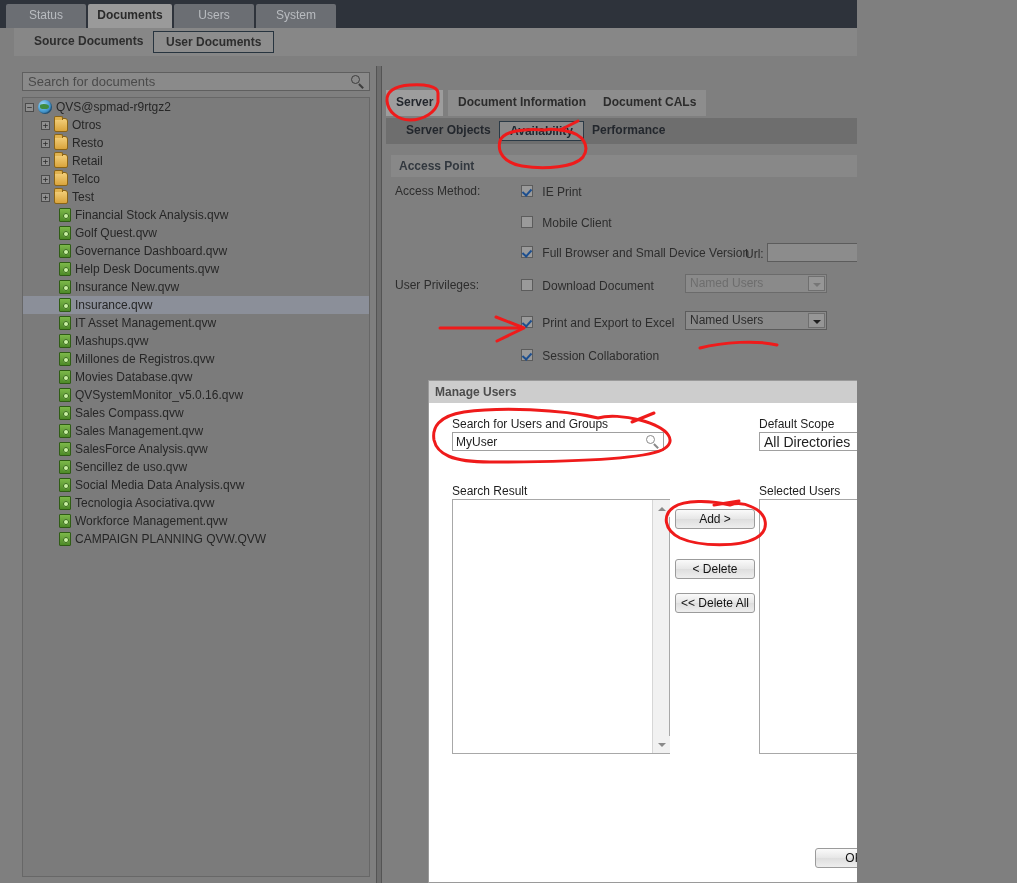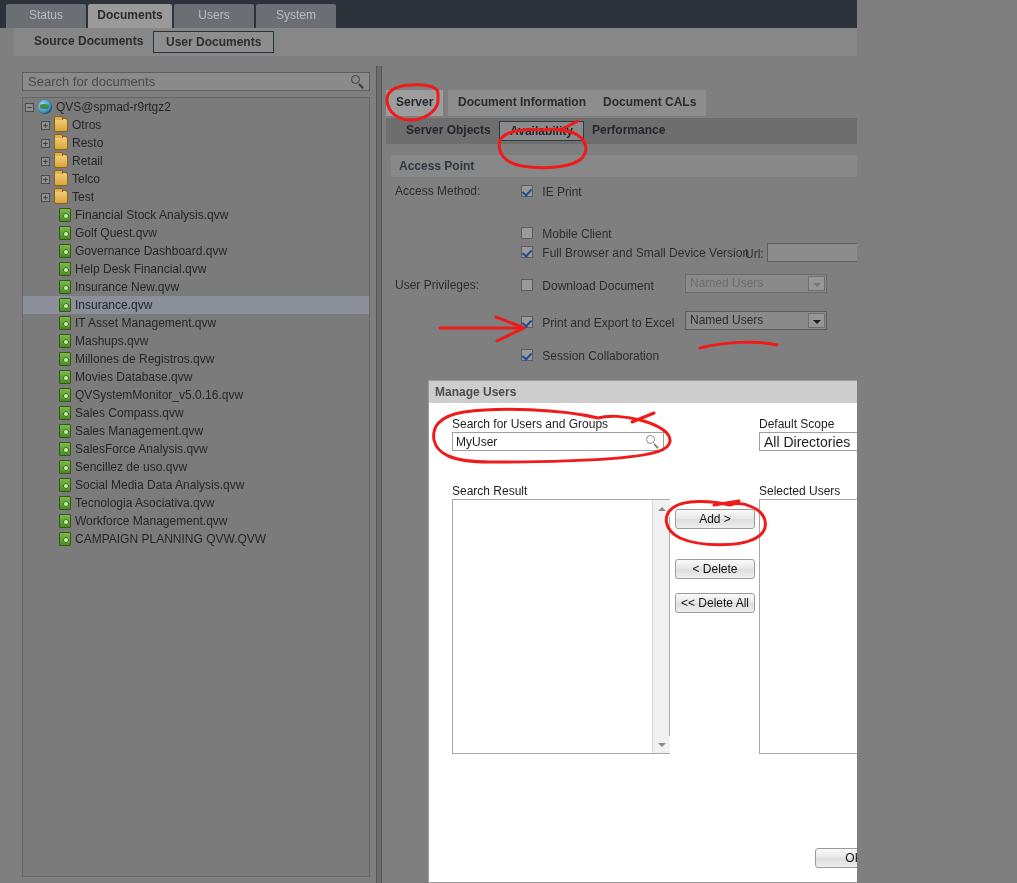--- a/index.html
+++ b/index.html
@@ -491,21 +491,21 @@
     <div class="tree" id="doc-tree">
         <div class="node lvl0"><span class="expander">−</span><span class="ico globe"></span><span>QVS@spmad-r9rtgz2</span></div>
         <div class="node lvl1"><span class="expander">+</span><span class="ico folder"></span><span>Otros</span></div>
         <div class="node lvl1"><span class="expander">+</span><span class="ico folder"></span><span>Resto</span></div>
         <div class="node lvl1"><span class="expander">+</span><span class="ico folder"></span><span>Retail</span></div>
         <div class="node lvl1"><span class="expander">+</span><span class="ico folder"></span><span>Telco</span></div>
         <div class="node lvl1"><span class="expander">+</span><span class="ico folder"></span><span>Test</span></div>
         <div class="node lvl2"><span class="ico qvw"></span><span>Financial Stock Analysis.qvw</span></div>
         <div class="node lvl2"><span class="ico qvw"></span><span>Golf Quest.qvw</span></div>
         <div class="node lvl2"><span class="ico qvw"></span><span>Governance Dashboard.qvw</span></div>
-        <div class="node lvl2"><span class="ico qvw"></span><span>Help Desk Financial.qvw</span></div>
+        <div class="node lvl2"><span class="ico qvw"></span><span>Help Desk Documents.qvw</span></div>
         <div class="node lvl2"><span class="ico qvw"></span><span>Insurance New.qvw</span></div>
         <div class="node lvl2 sel"><span class="ico qvw"></span><span>Insurance.qvw</span></div>
         <div class="node lvl2"><span class="ico qvw"></span><span>IT Asset Management.qvw</span></div>
         <div class="node lvl2"><span class="ico qvw"></span><span>Mashups.qvw</span></div>
         <div class="node lvl2"><span class="ico qvw"></span><span>Millones de Registros.qvw</span></div>
         <div class="node lvl2"><span class="ico qvw"></span><span>Movies Database.qvw</span></div>
         <div class="node lvl2"><span class="ico qvw"></span><span>QVSystemMonitor_v5.0.16.qvw</span></div>
         <div class="node lvl2"><span class="ico qvw"></span><span>Sales Compass.qvw</span></div>
         <div class="node lvl2"><span class="ico qvw"></span><span>Sales Management.qvw</span></div>
         <div class="node lvl2"><span class="ico qvw"></span><span>SalesForce Analysis.qvw</span></div>
@@ -537,21 +537,21 @@
 
     <div class="formarea">
 
       <div class="flabel" style="left:9px; top:2px;">Access Method:</div>
 
       <div class="cbrow" style="left:135px; top:2px;">
         <span class="cbox checked"></span>
         <span class="cbl">IE Print</span>
       </div>
 
-      <div class="cbrow" style="left:135px; top:44px;">
+      <div class="cbrow" style="left:135px; top:33px;">
         <span class="cbox"></span>
         <span class="cbl">Mobile Client</span>
       </div>
 
       <div class="cbrow" style="left:135px; top:63px;">
         <span class="cbox checked"></span>
         <span class="cbl">Full Browser and Small Device Version</span>
       </div>
 
       <div class="flabel" style="left:359px; top:65px;">Url:</div>

